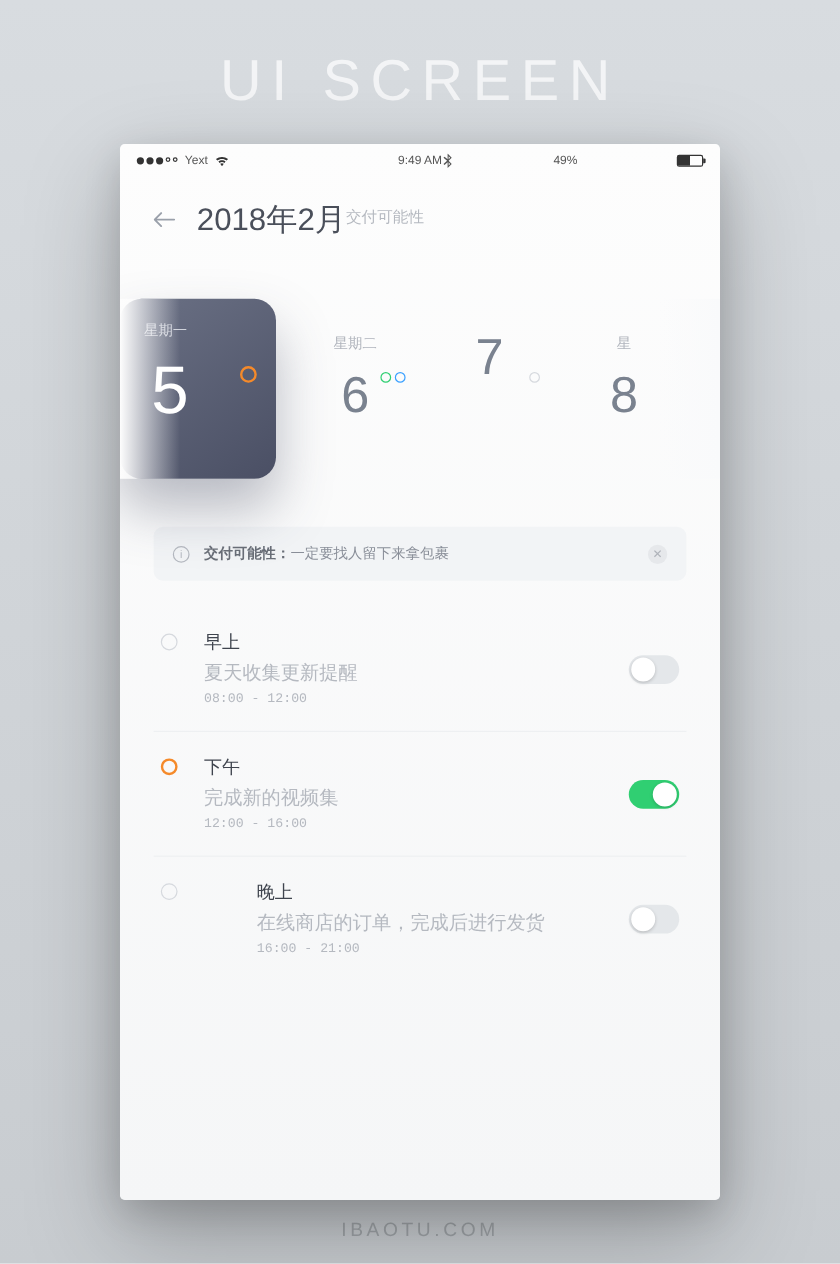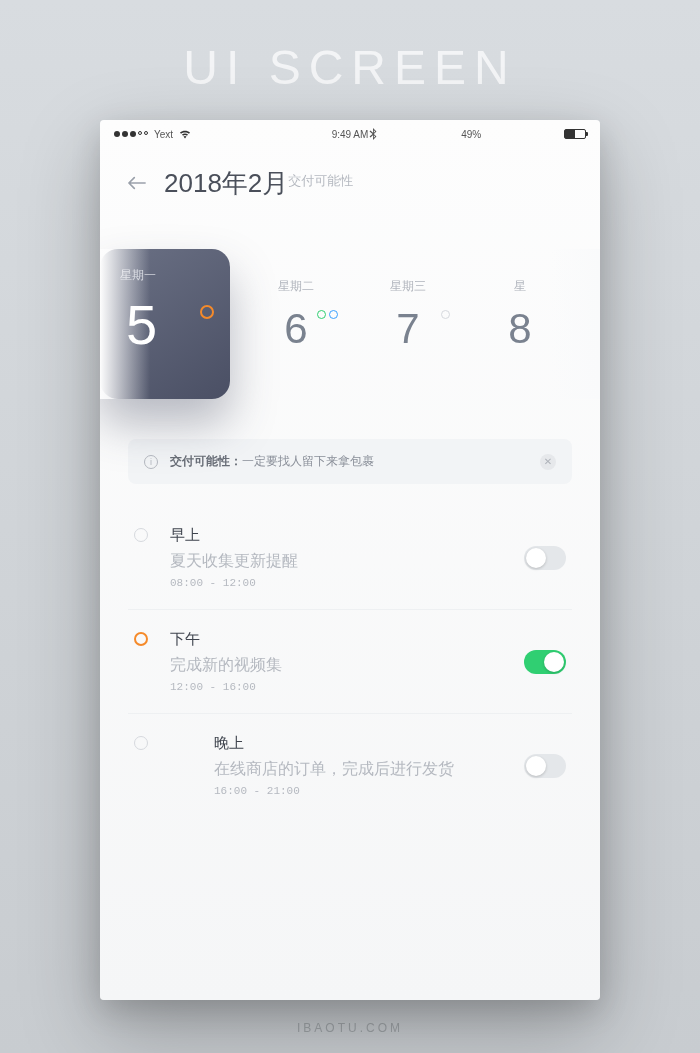--- a/index.html
+++ b/index.html
@@ -19,21 +19,21 @@
       font-size: 48px;
       font-weight: 300;
       color: rgba(255,255,255,0.7);
       letter-spacing: 8px;
     }
     .bg-footer {
       position: absolute;
       bottom: 18px;
       left: 0; right: 0;
       text-align: center;
-      font-size: 12px;
+      font-size: 16px;
       color: rgba(120,125,130,0.5);
       letter-spacing: 3px;
     }
     .phone {
       position: absolute;
       top: 120px;
       left: 100px;
       width: 500px;
       height: 880px;
       background: linear-gradient(180deg, #fdfdfd 0%, #f5f6f7 100%);
@@ -183,21 +183,20 @@
     </div>
     <div class="day-card">
       <div class="day-weekday">星期二</div>
       <div class="day-num">6</div>
       <div class="day-dots">
         <span class="mini-ring" style="border-color:#30cf72"></span>
         <span class="mini-ring" style="border-color:#3aa0ff"></span>
       </div>
     </div>
     <div class="day-card">
-      <div class="day-weekday">星期三</div>
       <div class="day-num">7</div>
       <div class="day-dots">
         <span class="mini-ring" style="border-color:#d6d9de"></span>
       </div>
     </div>
     <div class="day-card">
       <div class="day-weekday">星</div>
       <div class="day-num">8</div>
     </div>
   </div>

